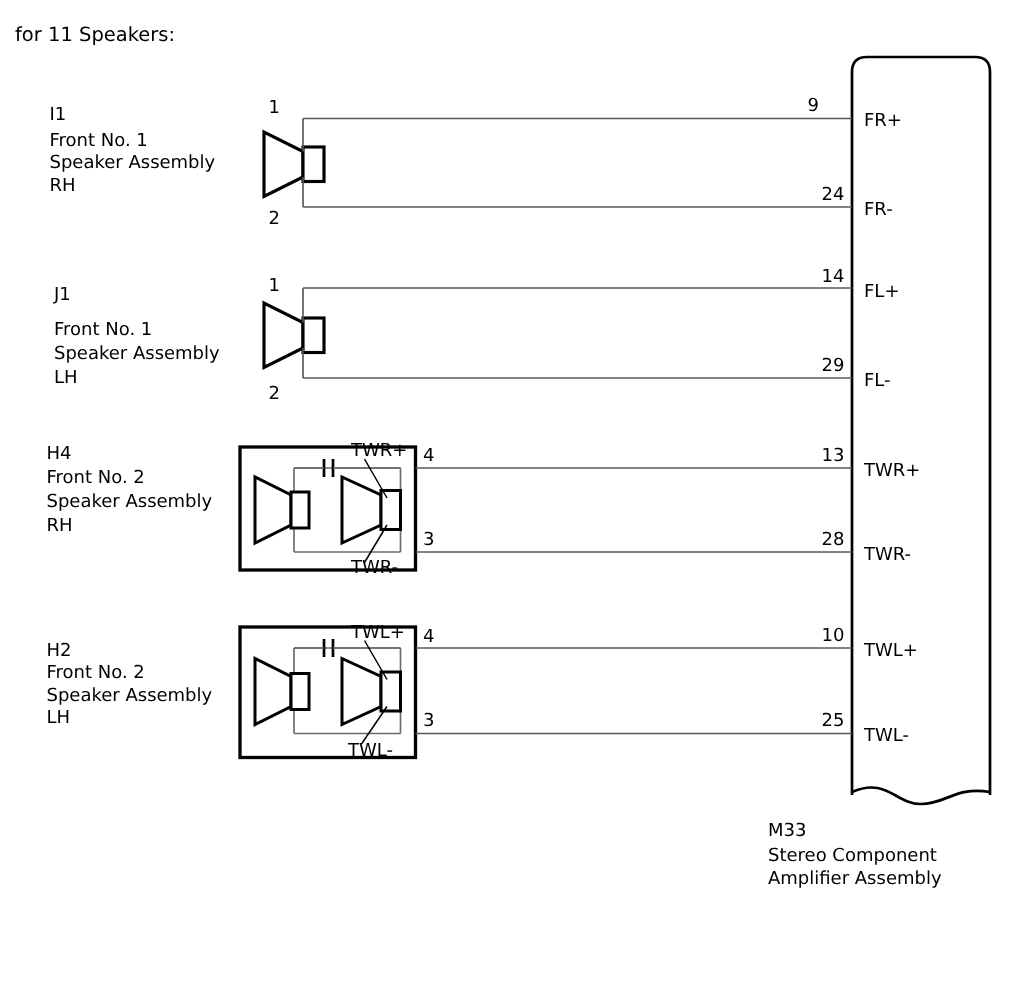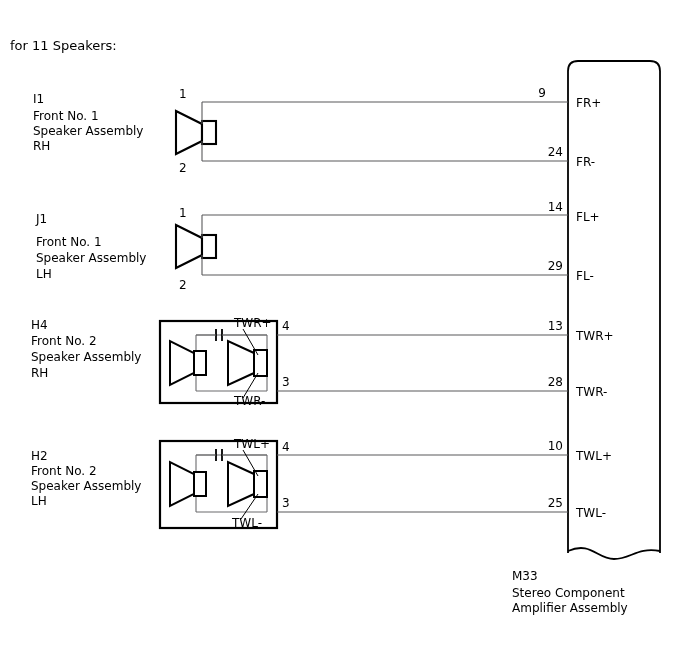--- a/index.html
+++ b/index.html
@@ -14,21 +14,20 @@
     font-family: "DejaVu Sans", sans-serif;
     color: #000000;
     overflow: hidden;
   }
   #diagram-root {
     position: absolute;
     left: 0;
     top: 0;
     width: 688px;
     height: 480px;
-    margin-top: 23px;
   }
   svg.diagram {
     position: absolute;
     left: 0;
     top: 0;
     width: 688px;
     height: 658px;
     display: block;
   }
   text {

